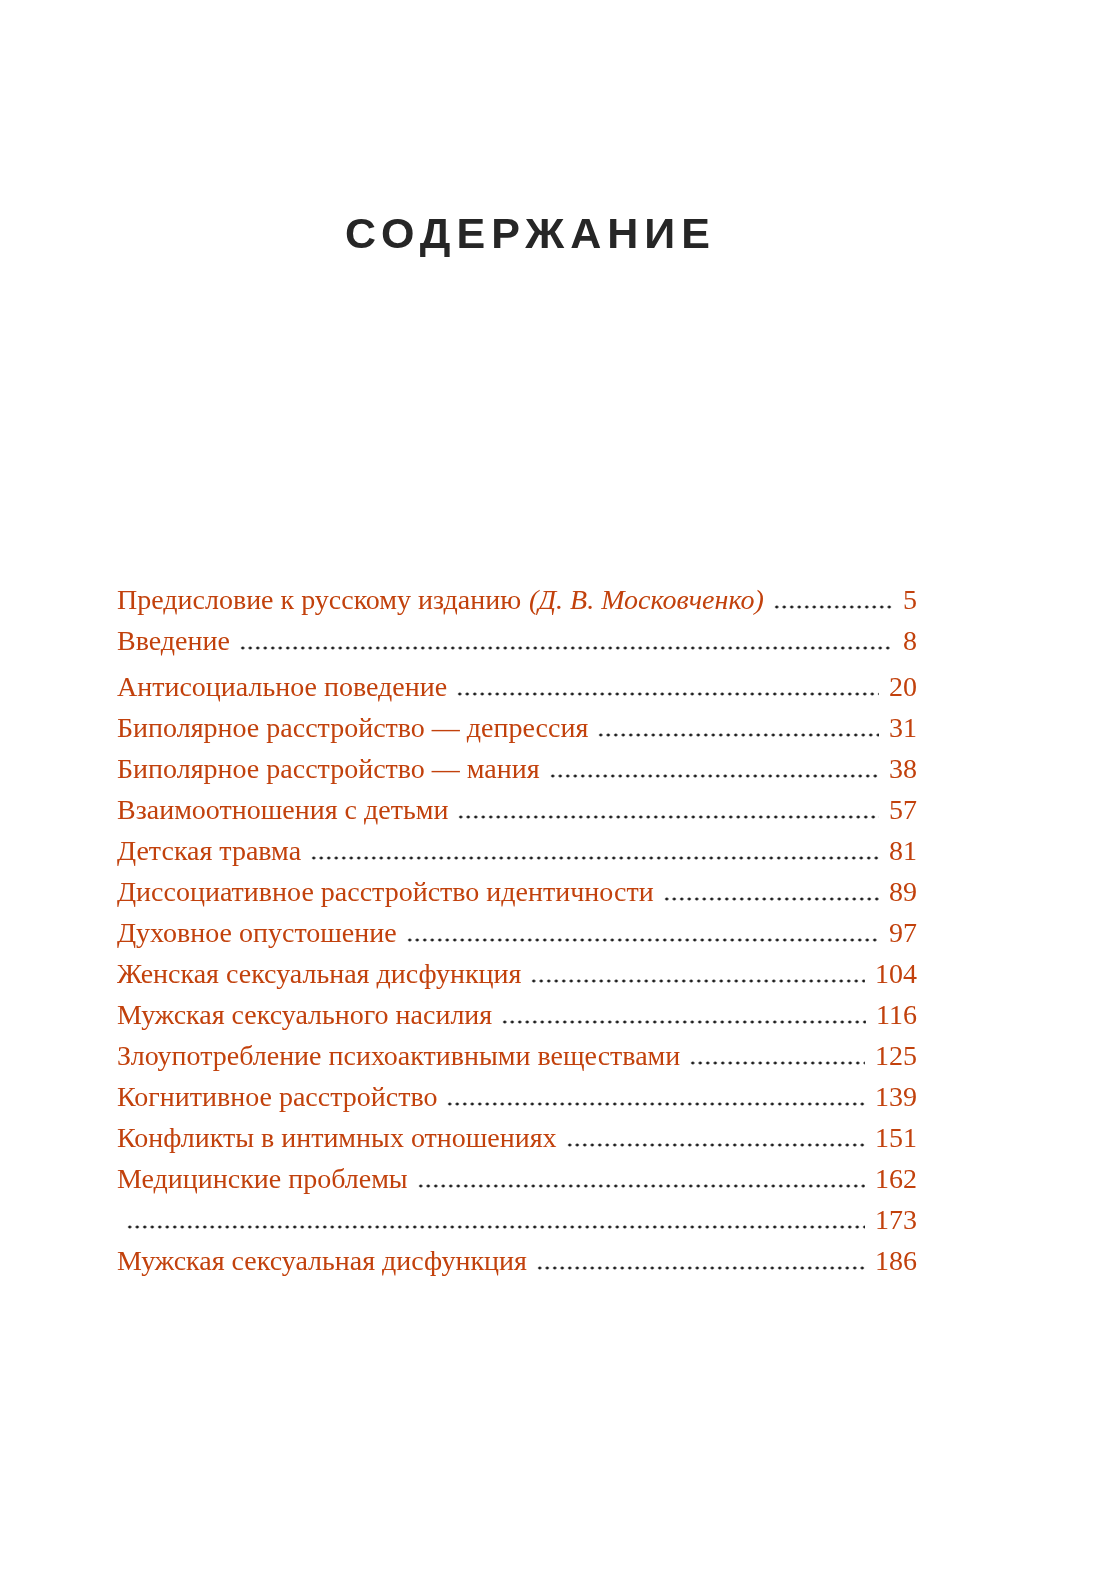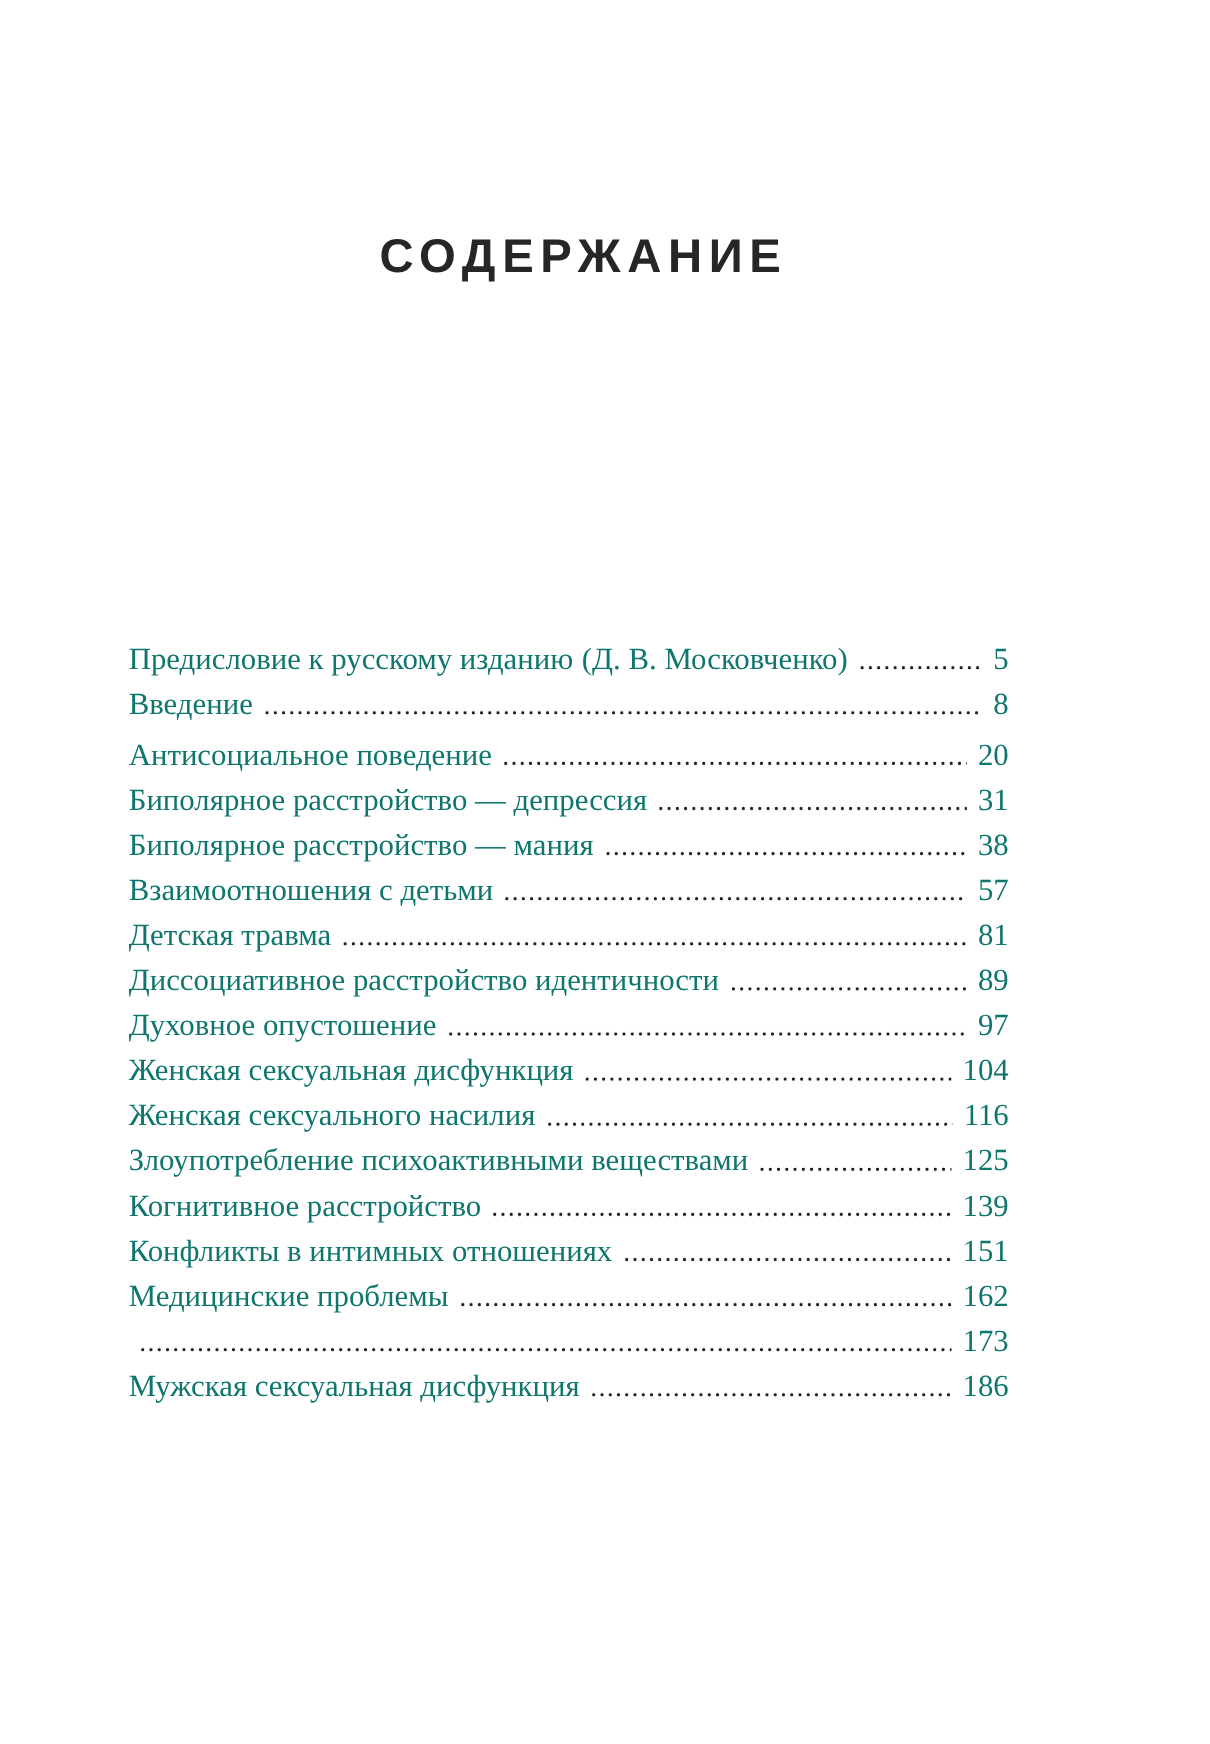--- a/index.html
+++ b/index.html
@@ -30,27 +30,27 @@
     left: 117px;
     top: 586px;
     width: 800px;
   }
   .toc-row {
     display: flex;
     align-items: baseline;
     font-size: 28px;
     line-height: 28px;
     margin-bottom: 13px;
-    color: #0f766e;
+    color: #c2410c;
   }
   .toc-row.section-start {
     margin-top: 18px;
   }
   .entry-label { white-space: nowrap; }
-  .entry-label-italic { white-space: nowrap; }
+  .entry-label-italic { font-style: italic; white-space: nowrap; }
   .dot-leader {
     flex: 1 1 auto;
     min-width: 0;
     align-self: stretch;
     margin: 0 10px 0 9px;
     background-image: radial-gradient(circle, #1c1c1c 1.35px, rgba(0,0,0,0) 1.7px);
     background-repeat: repeat-x;
     background-size: 7.5px 4px;
     background-position: left 0 bottom 5px;
   }
@@ -122,21 +122,21 @@
     <span class="entry-page">97</span>
   </div>
 
   <div class="toc-row">
     <span class="entry-label">Женская сексуальная дисфункция</span>
     <span class="dot-leader"></span>
     <span class="entry-page">104</span>
   </div>
 
   <div class="toc-row">
-    <span class="entry-label">Женская сексуального насилия</span>
+    <span class="entry-label">Мужская сексуального насилия</span>
     <span class="dot-leader"></span>
     <span class="entry-page">116</span>
   </div>
 
   <div class="toc-row">
     <span class="entry-label">Злоупотребление психоактивными веществами</span>
     <span class="dot-leader"></span>
     <span class="entry-page">125</span>
   </div>
 

